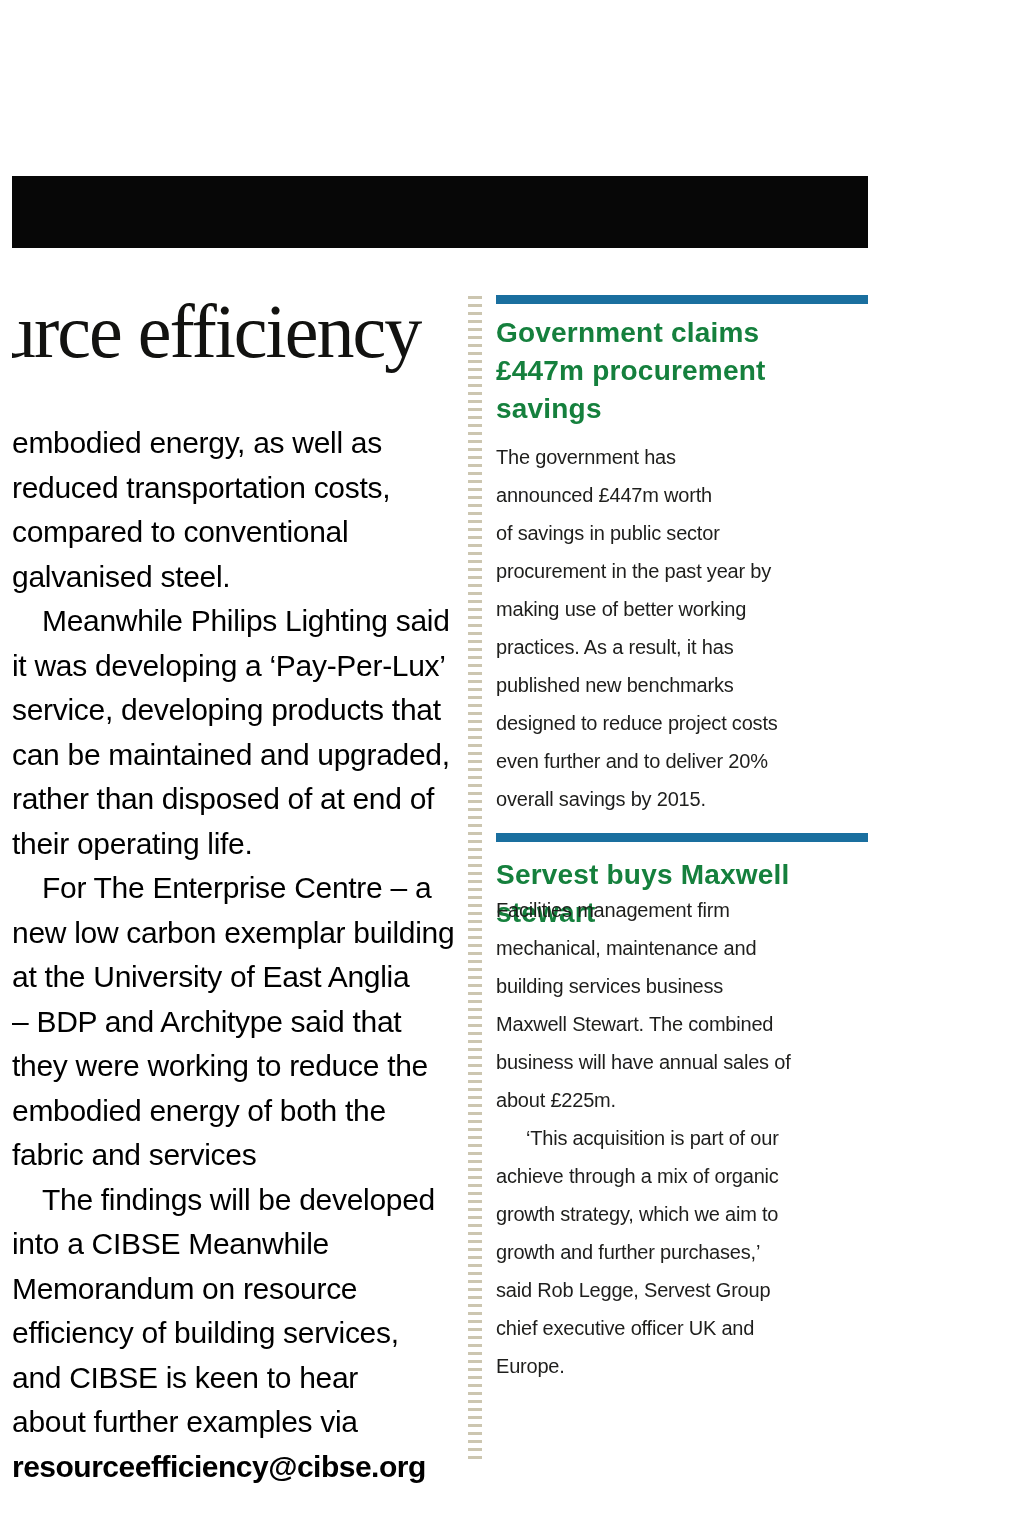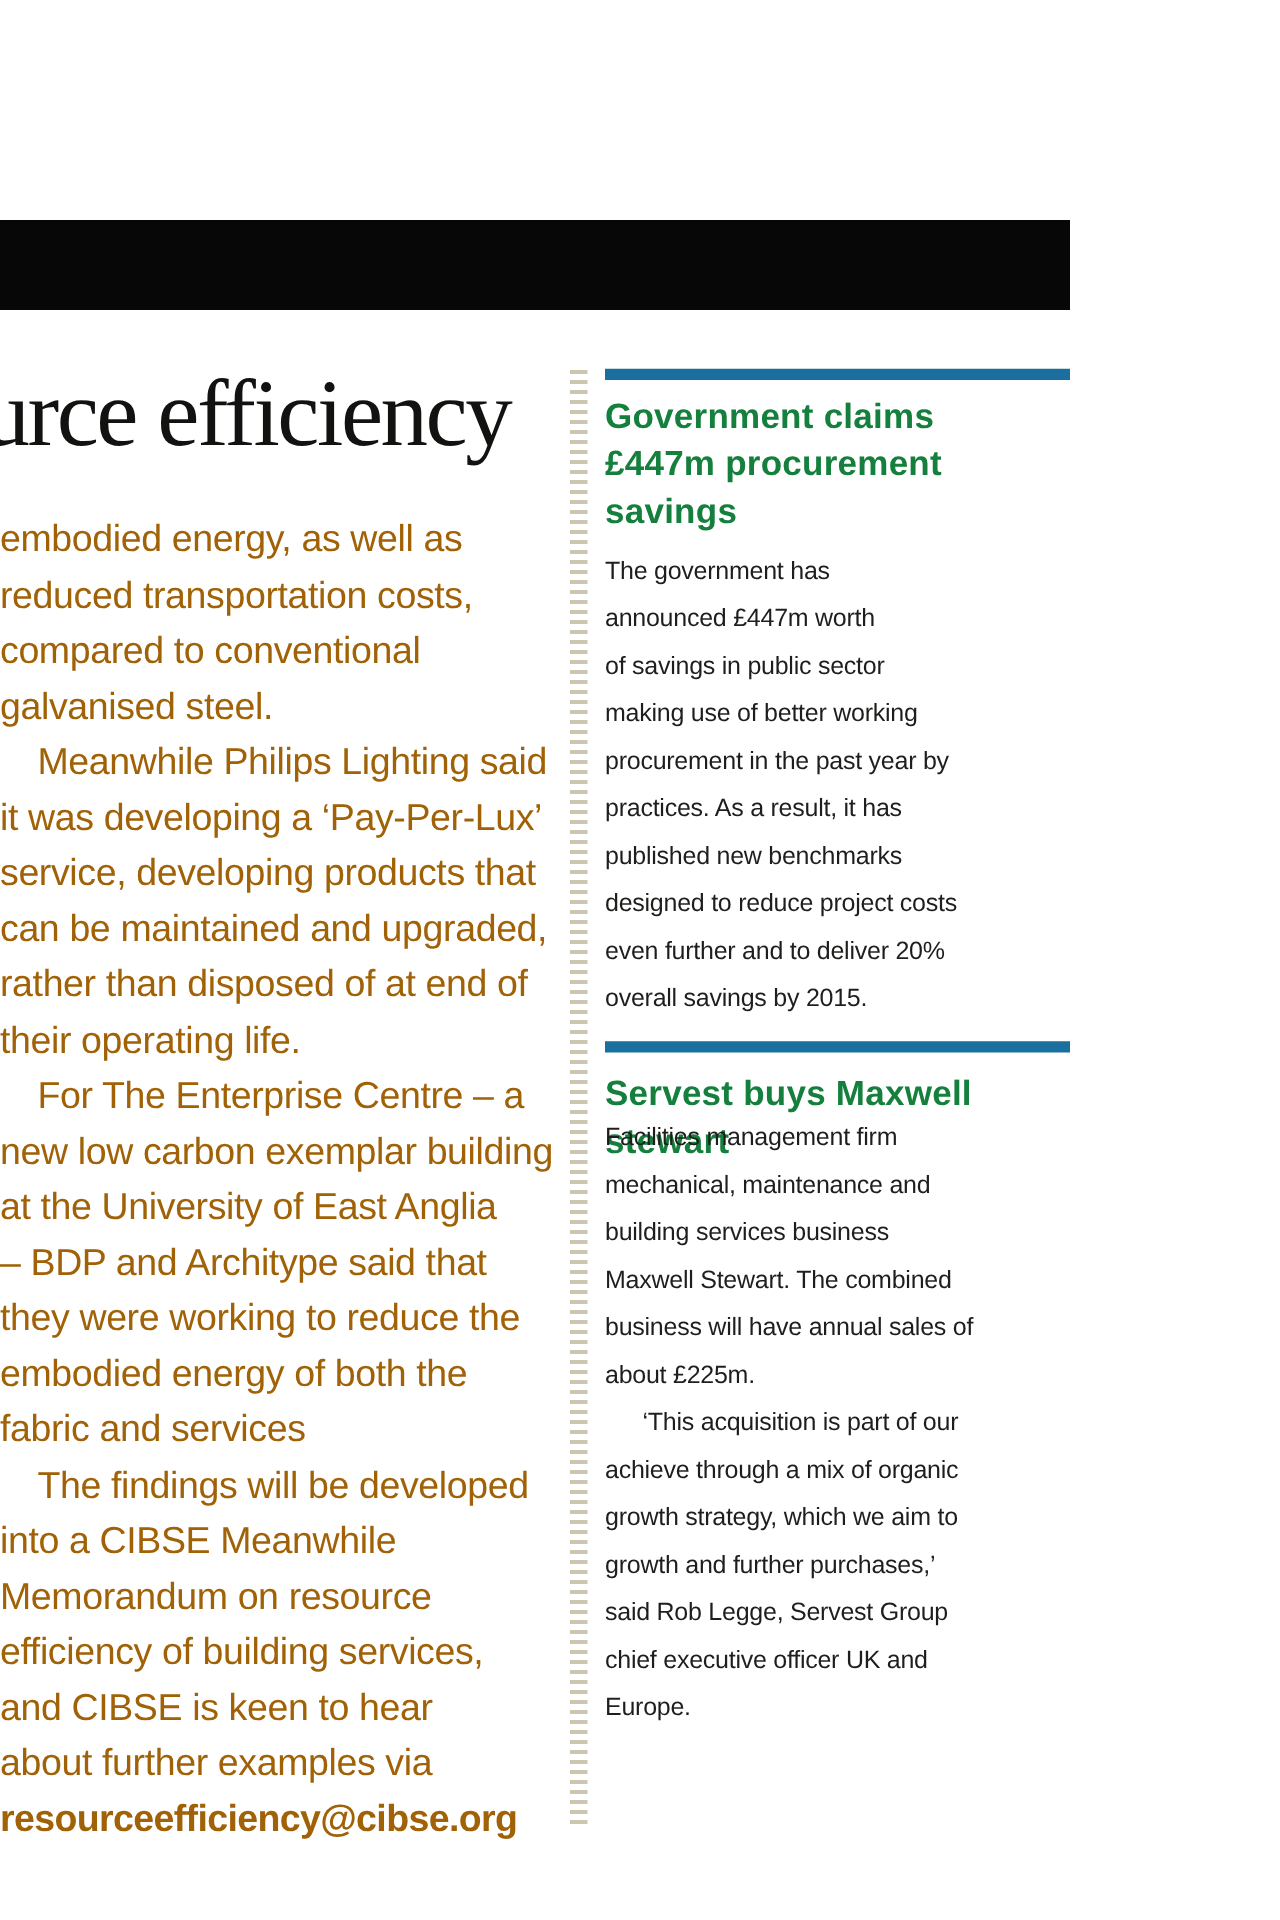--- a/index.html
+++ b/index.html
@@ -1,31 +1,31 @@
 <!DOCTYPE html>
 <html><head>
 <meta charset="utf-8">
 <style>
   html,body { margin:0; padding:0; background:#ffffff; }
   .page {
     position:relative; width:856px; height:1536px; background:#ffffff;
-    overflow:hidden; font-family:"Liberation Sans", sans-serif;
+    overflow:hidden; font-family:"Liberation Sans", sans-serif;margin-left:12px;
     -webkit-font-smoothing:antialiased;
   }
   .top-bar { position:absolute; left:0; top:176px; width:924px; height:72px; background:#070707; }
 
   .headline {
     position:absolute; left:-14px; top:293px;
     font-family:"Liberation Serif", serif; font-size:76px; line-height:76px;
     letter-spacing:-2px; color:#121210; white-space:nowrap;
   }
 
   .left-body {
-    position:absolute; left:0; top:410px; width:456px;
-    font-size:30px; line-height:44.5px; color:#a16207; letter-spacing:-0.3px;
+    position:absolute; left:0; top:421px; width:456px;
+    font-size:30px; line-height:44.5px; color:#000000; letter-spacing:-0.3px;
   }
   .line { white-space:nowrap; }
   .line.indent { padding-left:30px; }
   .line.bold { font-weight:bold; letter-spacing:-0.5px; }
 
   .divider {
     position:absolute; left:456px; top:296px; width:14px; height:1168px;
     background:repeating-linear-gradient(to bottom, #ccc6b0 0px, #ccc6b0 3px, transparent 3px, transparent 8px);
   }
 
@@ -94,22 +94,22 @@
   <div class="rule" id="rule1"></div>
   <h2 class="news-head" id="head1">
       <div class="line">Government claims</div>
       <div class="line">£447m procurement</div>
       <div class="line">savings</div>
     </h2>
   <div class="news-body" id="body1">
       <div class="line">The government has</div>
       <div class="line">announced £447m worth</div>
       <div class="line">of savings in public sector</div>
+      <div class="line">procurement in the past year by</div>
       <div class="line">making use of better working</div>
-      <div class="line">procurement in the past year by</div>
       <div class="line">practices. As a result, it has</div>
       <div class="line">published new benchmarks</div>
       <div class="line">designed to reduce project costs</div>
       <div class="line">even further and to deliver 20%</div>
       <div class="line">overall savings by 2015.</div>
     </div>
 
   <div class="rule" id="rule2"></div>
   <h2 class="news-head" id="head2">
       <div class="line">Servest buys Maxwell</div>

